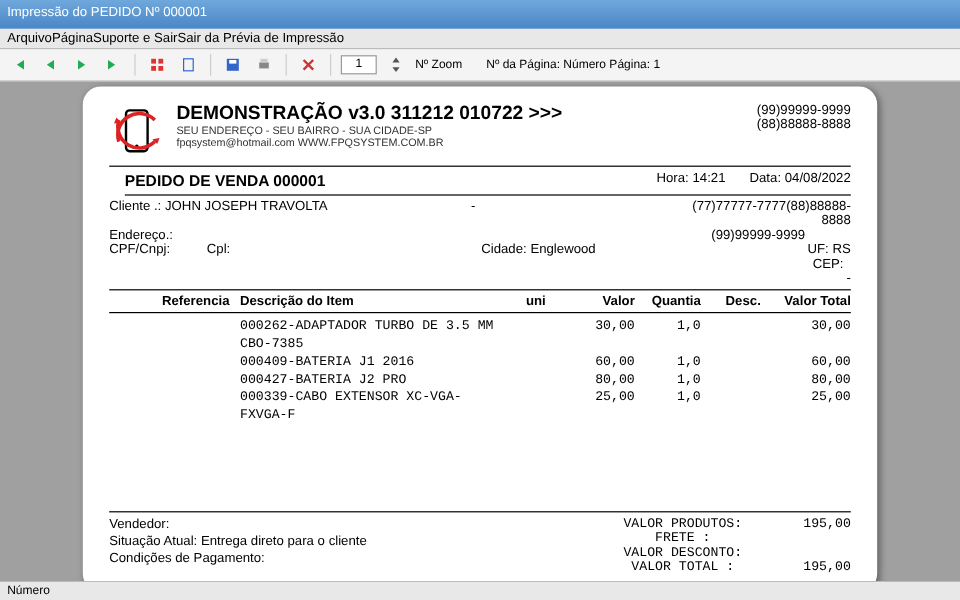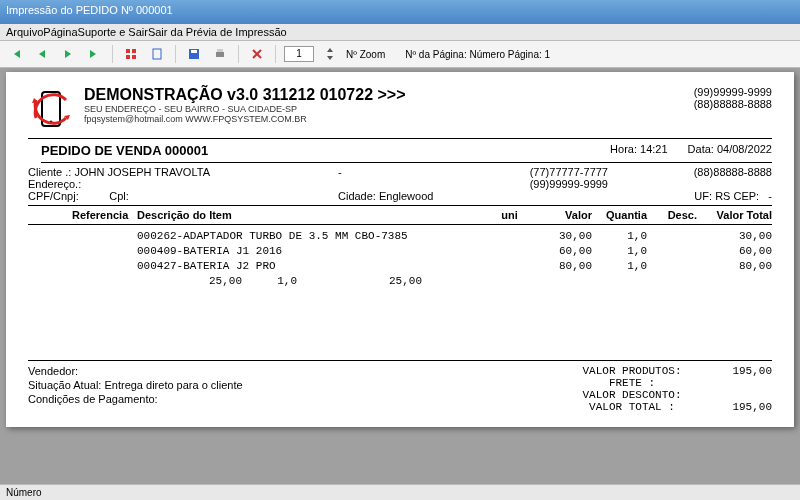--- a/index.html
+++ b/index.html
@@ -5,21 +5,21 @@
   * { margin: 0; padding: 0; box-sizing: border-box; }
   body { font-family: Arial, sans-serif; font-size: 11px; background: #b8c4d4; width: 800px; height: 500px; overflow: hidden; }
   .titlebar { background: linear-gradient(#6fa8dc, #4a86c7); color: #fff; height: 24px; line-height: 20px; padding: 0 6px; font-size: 11px; }
   .menubar { background: #e8e8e8; border-bottom: 1px solid #bbb; padding: 2px 6px; font-size: 11px; display: flex; }
   .menubar span { cursor: pointer; }
   .toolbar { background: #f4f4f4; border-bottom: 1px solid #bbb; padding: 3px 6px; display: flex; align-items: center; gap: 6px; font-size: 10px; }
   .tbtn { width: 20px; height: 20px; display: flex; align-items: center; justify-content: center; border: 1px solid transparent; border-radius: 2px; cursor: pointer; }
   .sep { width: 1px; height: 18px; background: #ccc; margin: 0 2px; }
   .zoom-box { width: 30px; height: 16px; border: 1px solid #999; background: #fff; text-align: center; font-size: 10px; line-height: 14px; }
   .workspace { background: #a0a0a0; height: 438px; padding: 4px; overflow: auto; }
-  .page { background: #fff; width: 788px; margin: 0 auto; padding: 14px 22px; box-shadow: 2px 2px 6px rgba(0,0,0,.4); font-family: Arial, sans-serif; }
+  .page { background: #fff; width: 662px; margin: 0 auto; padding: 14px 22px; box-shadow: 2px 2px 6px rgba(0,0,0,.4); font-family: Arial, sans-serif; border-radius: 15px; }
   .header-row { display: flex; align-items: flex-start; gap: 10px; border-bottom: 1px solid #000; padding-bottom: 6px; }
   .logo { width: 46px; height: 46px; flex-shrink: 0; }
   .company { flex: 1; }
   .company-title { font-size: 16px; font-weight: bold; }
   .company-sub { font-size: 9px; color: #333; }
   .phones { text-align: right; font-size: 11px; }
   .order-title-row { display: flex; justify-content: space-between; border-bottom: 1px solid #000; padding: 4px 0; font-size: 13px; font-weight: bold; margin-left: 13px; }
   .order-title-row .meta { font-weight: normal; font-size: 11px; display:flex; gap:20px;}
   .client-block { border-bottom: 1px solid #000; padding: 3px 0; font-size: 11px; }
   .client-row { display: flex; }
@@ -209,20 +209,21 @@
           <div class="c-ref"></div>
           <div class="c-desc">000427-BATERIA J2 PRO</div>
           <div class="c-uni"></div>
           <div class="c-val">80,00</div>
           <div class="c-qty">1,0</div>
           <div class="c-disc"></div>
           <div class="c-tot">80,00</div>
         </div>
         <div class="item-row">
           <div class="c-ref"></div>
+          <div class="c-desc">000339-CABO EXTENSOR XC-VGA-FXVGA-F</div>
           <div class="c-uni"></div>
           <div class="c-val">25,00</div>
           <div class="c-qty">1,0</div>
           <div class="c-disc"></div>
           <div class="c-tot">25,00</div>
         </div>
       </div>
 
     <div class="footer-block">
       <div class="footer-left">

